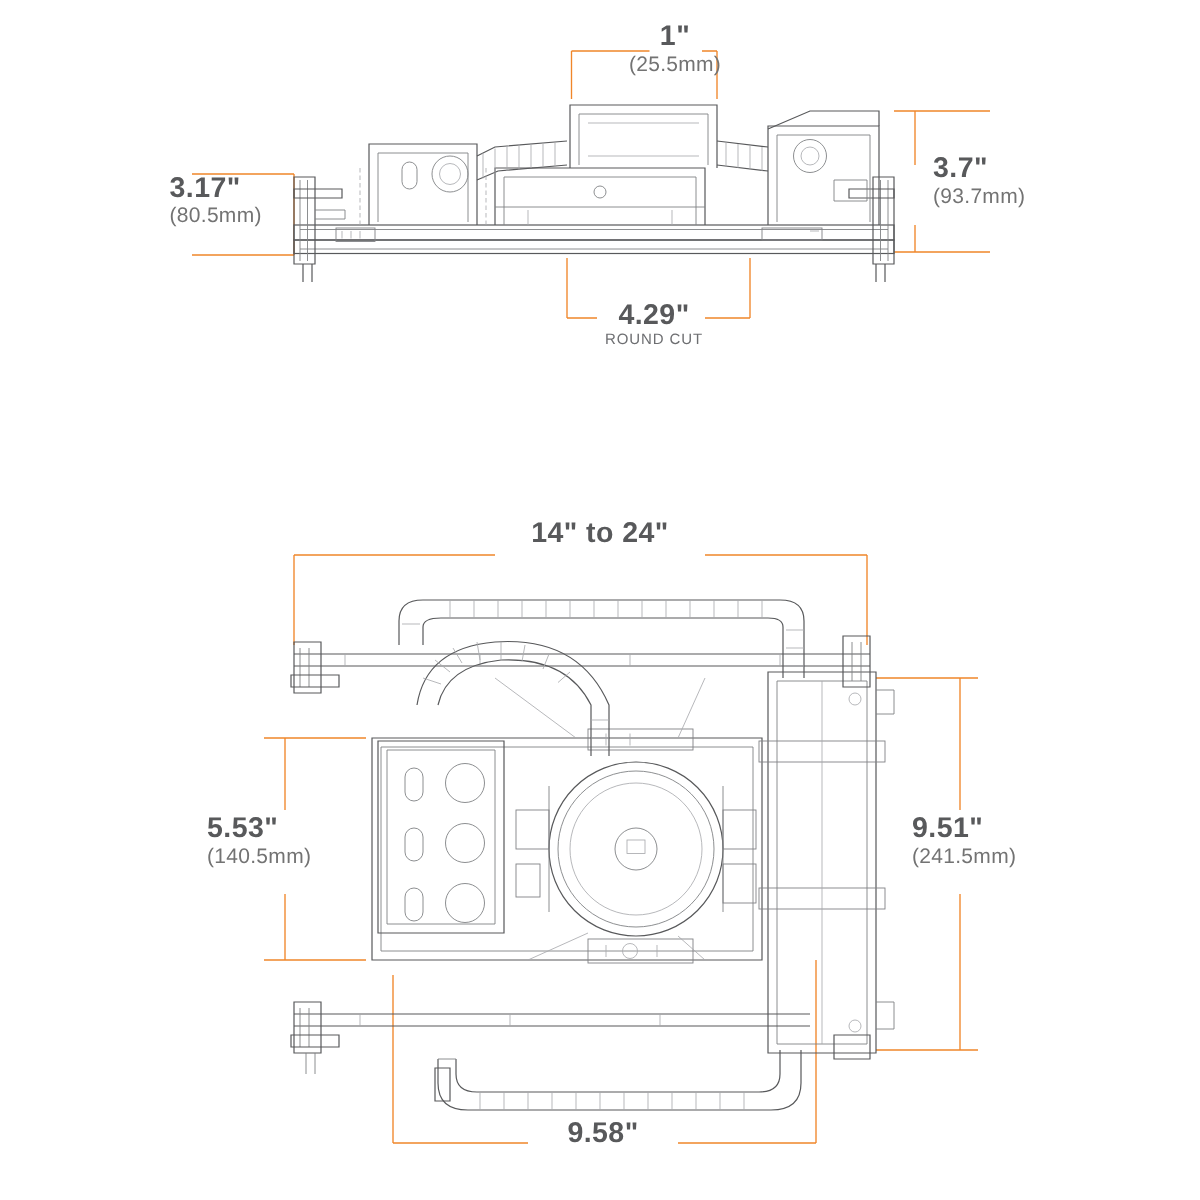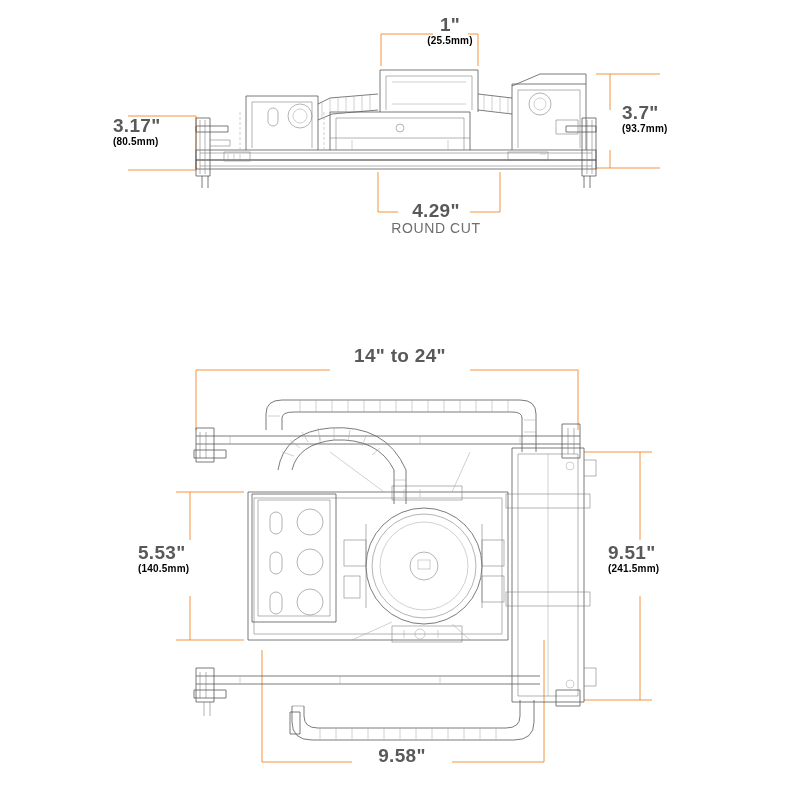--- a/index.html
+++ b/index.html
@@ -27,27 +27,27 @@
     line-height: 1.12;
     white-space: nowrap;
   }
   .dim .primary {
     font-size: 19px;
     font-weight: 700;
     color: #58595b;
     letter-spacing: 0.3px;
   }
   .dim .secondary {
+    font-size: 14px;
+    font-weight: 400;
+    color: #737373;
+    letter-spacing: 0.2px;
+  }
+  .dim .note {
     font-size: 10px;
-    font-weight: 700;
-    color: #000000;
-    letter-spacing: 0.2px;
-  }
-  .dim .note {
-    font-size: 14px;
     font-weight: 400;
     color: #6d6e71;
     letter-spacing: 0.6px;
   }
   svg.layer {
     position: absolute;
     left: 0; top: 0;
     width: 800px;
     height: 800px;
     overflow: visible;

